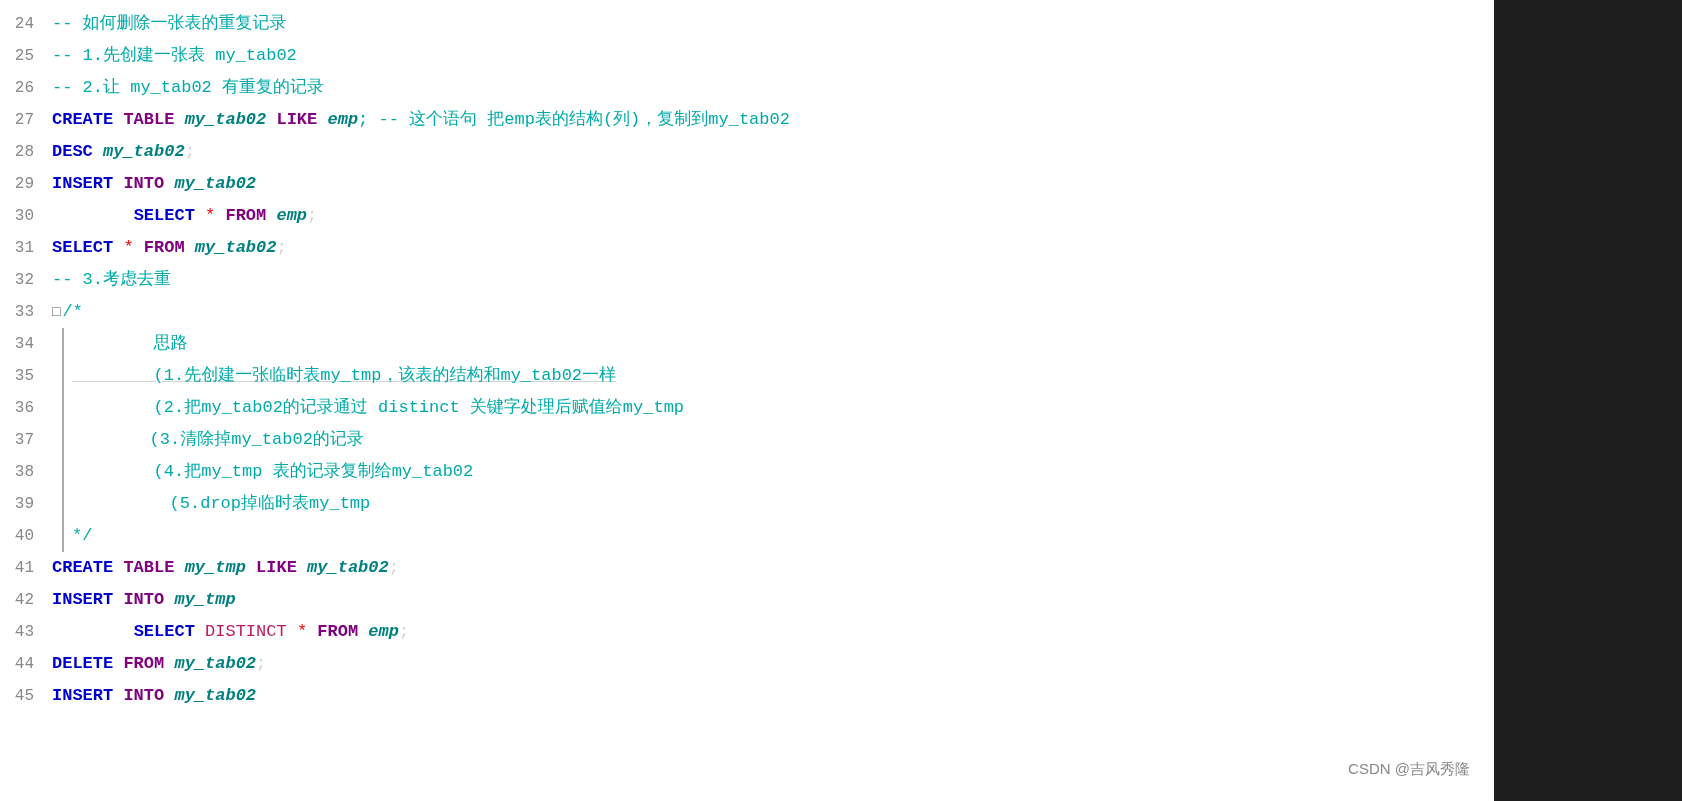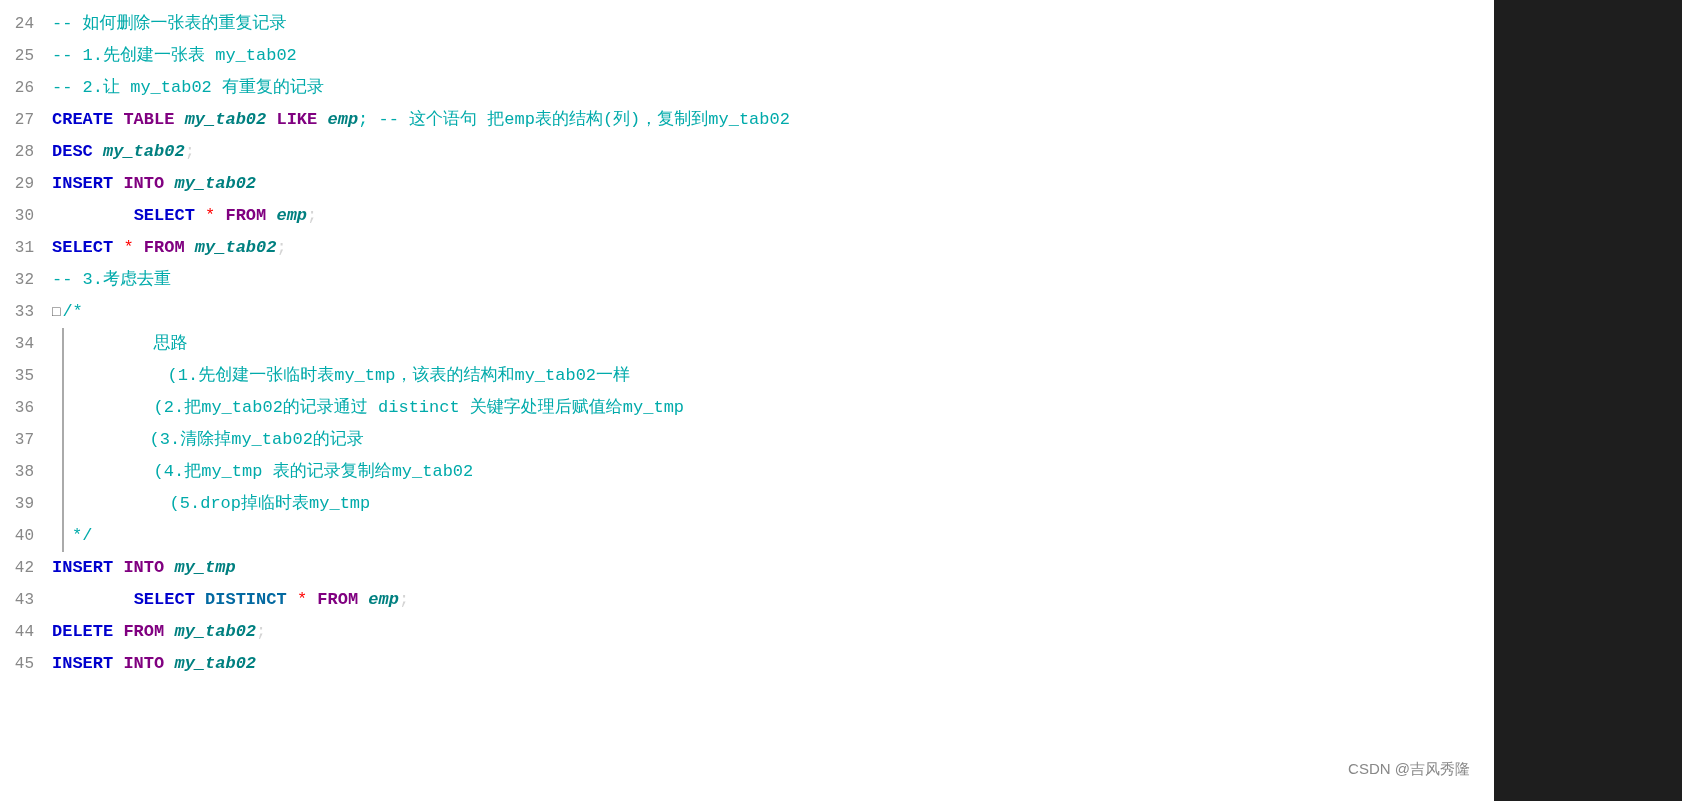--- a/index.html
+++ b/index.html
@@ -62,21 +62,21 @@
     
     .sql-create { color: #0000cd; font-weight: bold; }
     .sql-table { color: #800080; font-weight: bold; }
     .sql-like { color: #800080; font-weight: bold; }
     .sql-desc { color: #0000cd; font-weight: bold; }
     .sql-insert { color: #0000cd; font-weight: bold; }
     .sql-into { color: #800080; font-weight: bold; }
     .sql-select { color: #0000cd; font-weight: bold; }
     .sql-from { color: #800080; font-weight: bold; }
     .sql-delete { color: #0000cd; font-weight: bold; }
-    .sql-distinct { color: #0369a1; font-weight: bold; }
+    .sql-distinct { color: #be185d; font-weight: normal; }
     .tbl { color: #008080; font-weight: bold; font-style: italic; }
     .watermark { 
       position: absolute;
       bottom: 20px;
       right: 24px;
       color: #888888;
       font-size: 15px;
       font-family: Arial, sans-serif;
     }
   </style>
@@ -124,21 +124,21 @@
       <div class="code-line">
         <span class="line-number">33</span>
         <span class="line-content"><span style="color: rgb(96, 96, 96); margin-right: 2px; font-size: 14px;">□</span><span class="comment-cn">/*</span></span>
       </div>
       <div class="code-line">
         <span class="line-number">34</span>
         <span class="line-content"><span style="border-left: 2px solid rgb(170, 170, 170); margin-left: 10px; padding-left: 8px; display: inline-block;"><span class="cn-text">        思路</span></span></span>
       </div>
       <div class="code-line">
         <span class="line-number">35</span>
-        <span class="line-content"><span style="border-left: 2px solid rgb(170, 170, 170); margin-left: 10px; padding-left: 22px; display: inline-block;"><span class="cn-text">        (1.先创建一张临时表my_tmp，该表的结构和my_tab02一样</span></span></span>
+        <span class="line-content"><span style="border-left: 2px solid rgb(170, 170, 170); margin-left: 10px; padding-left: 8px; display: inline-block; text-decoration: underline;"><span class="cn-text">        (1.先创建一张临时表my_tmp，该表的结构和my_tab02一样</span></span></span>
       </div>
       <div class="code-line">
         <span class="line-number">36</span>
         <span class="line-content"><span style="border-left: 2px solid rgb(170, 170, 170); margin-left: 10px; padding-left: 8px; display: inline-block;"><span class="cn-text">        (2.把my_tab02的记录通过 distinct 关键字处理后赋值给my_tmp</span></span></span>
       </div>
       <div class="code-line">
         <span class="line-number">37</span>
         <span class="line-content"><span style="border-left: 2px solid rgb(170, 170, 170); margin-left: 10px; padding-left: 4px; display: inline-block;"><span class="cn-text">        (3.清除掉my_tab02的记录</span></span></span>
       </div>
       <div class="code-line">
@@ -147,20 +147,24 @@
       </div>
       <div class="code-line">
         <span class="line-number">39</span>
         <span class="line-content"><span style="border-left: 2px solid rgb(170, 170, 170); margin-left: 10px; padding-left: 24px; display: inline-block;"><span class="cn-text">        (5.drop掉临时表my_tmp</span></span></span>
       </div>
       <div class="code-line">
         <span class="line-number">40</span>
         <span class="line-content"><span style="border-left: 2px solid rgb(170, 170, 170); margin-left: 10px; padding-left: 8px; display: inline-block;"><span class="comment-cn">*/</span></span></span>
       </div>
       <div class="code-line">
+        <span class="line-number">41</span>
+        <span class="line-content"><span class="sql-create">CREATE</span><span> </span><span class="sql-table">TABLE</span><span> </span><span class="tbl">my_tmp</span><span> </span><span class="sql-like">LIKE</span><span> </span><span class="tbl">my_tab02</span><span>;</span></span>
+      </div>
+      <div class="code-line">
         <span class="line-number">42</span>
         <span class="line-content"><span class="sql-insert">INSERT</span><span> </span><span class="sql-into">INTO</span><span> </span><span class="tbl">my_tmp</span></span>
       </div>
       <div class="code-line">
         <span class="line-number">43</span>
         <span class="line-content"><span>        </span><span class="sql-select">SELECT</span><span> </span><span class="sql-distinct">DISTINCT</span><span> </span><span class="star">*</span><span> </span><span class="sql-from">FROM</span><span> </span><span class="tbl">emp</span><span>;</span></span>
       </div>
       <div class="code-line">
         <span class="line-number">44</span>
         <span class="line-content"><span class="sql-delete">DELETE</span><span> </span><span class="sql-from">FROM</span><span> </span><span class="tbl">my_tab02</span><span>;</span></span>

